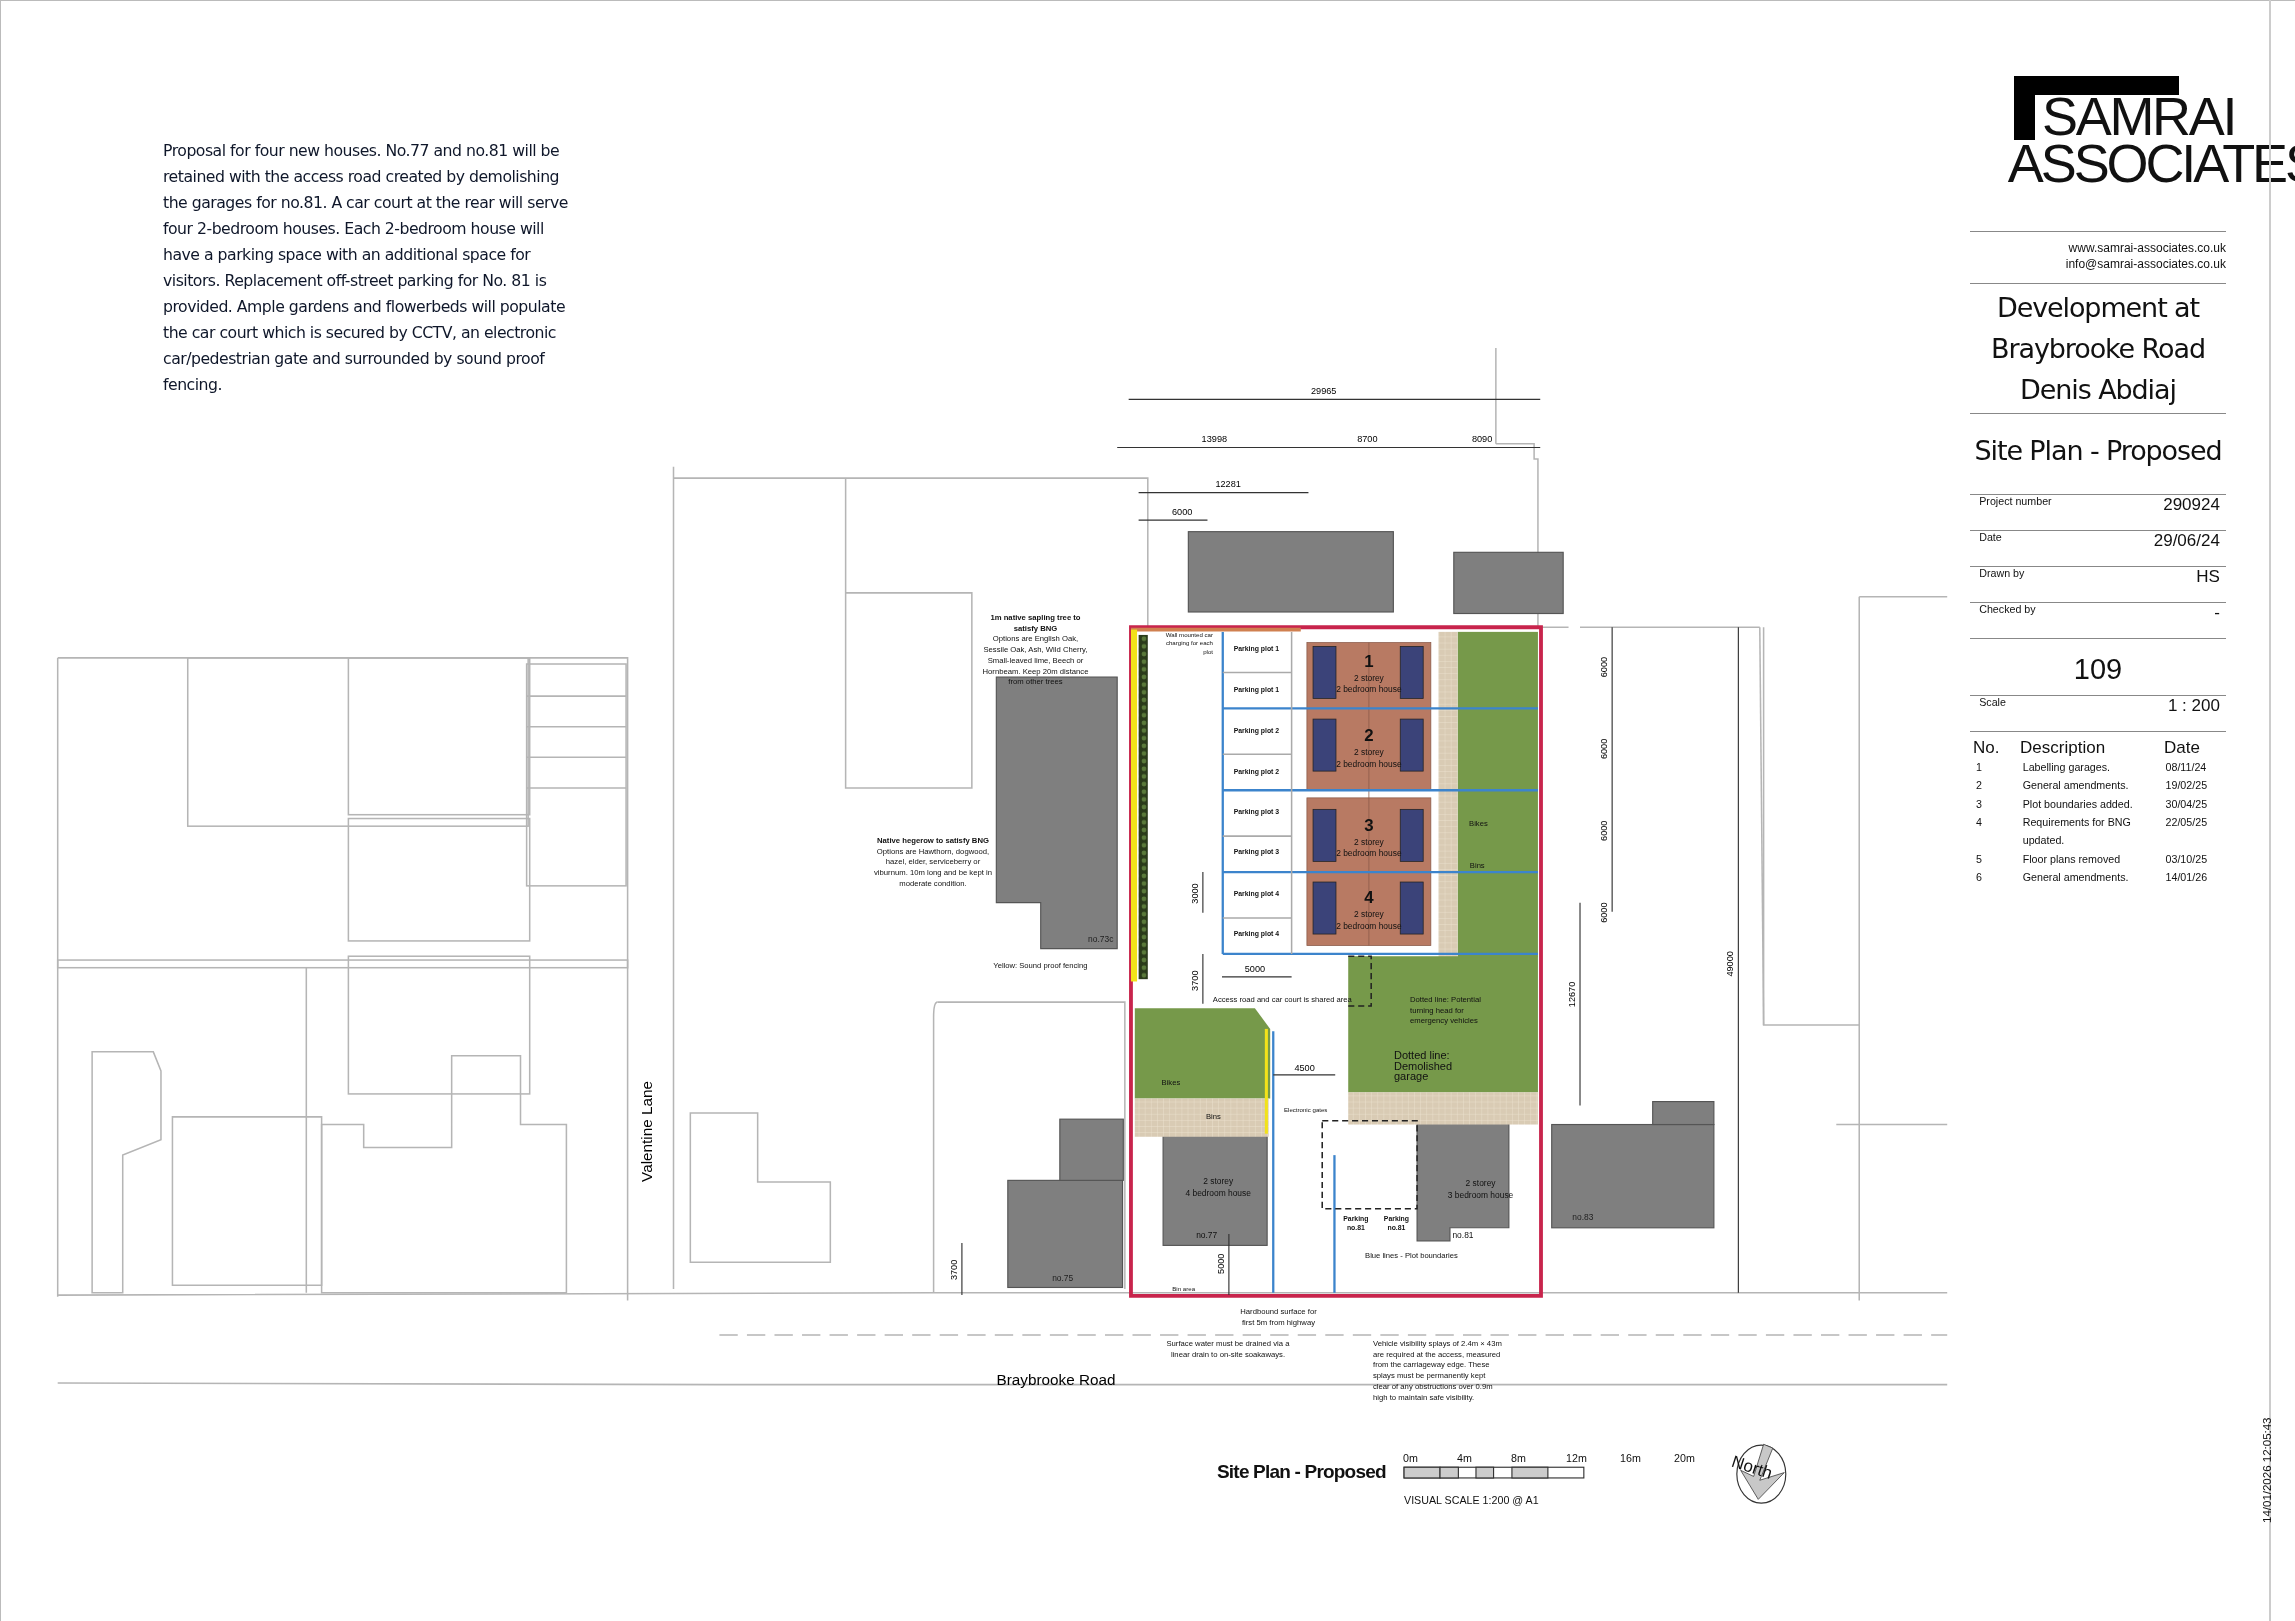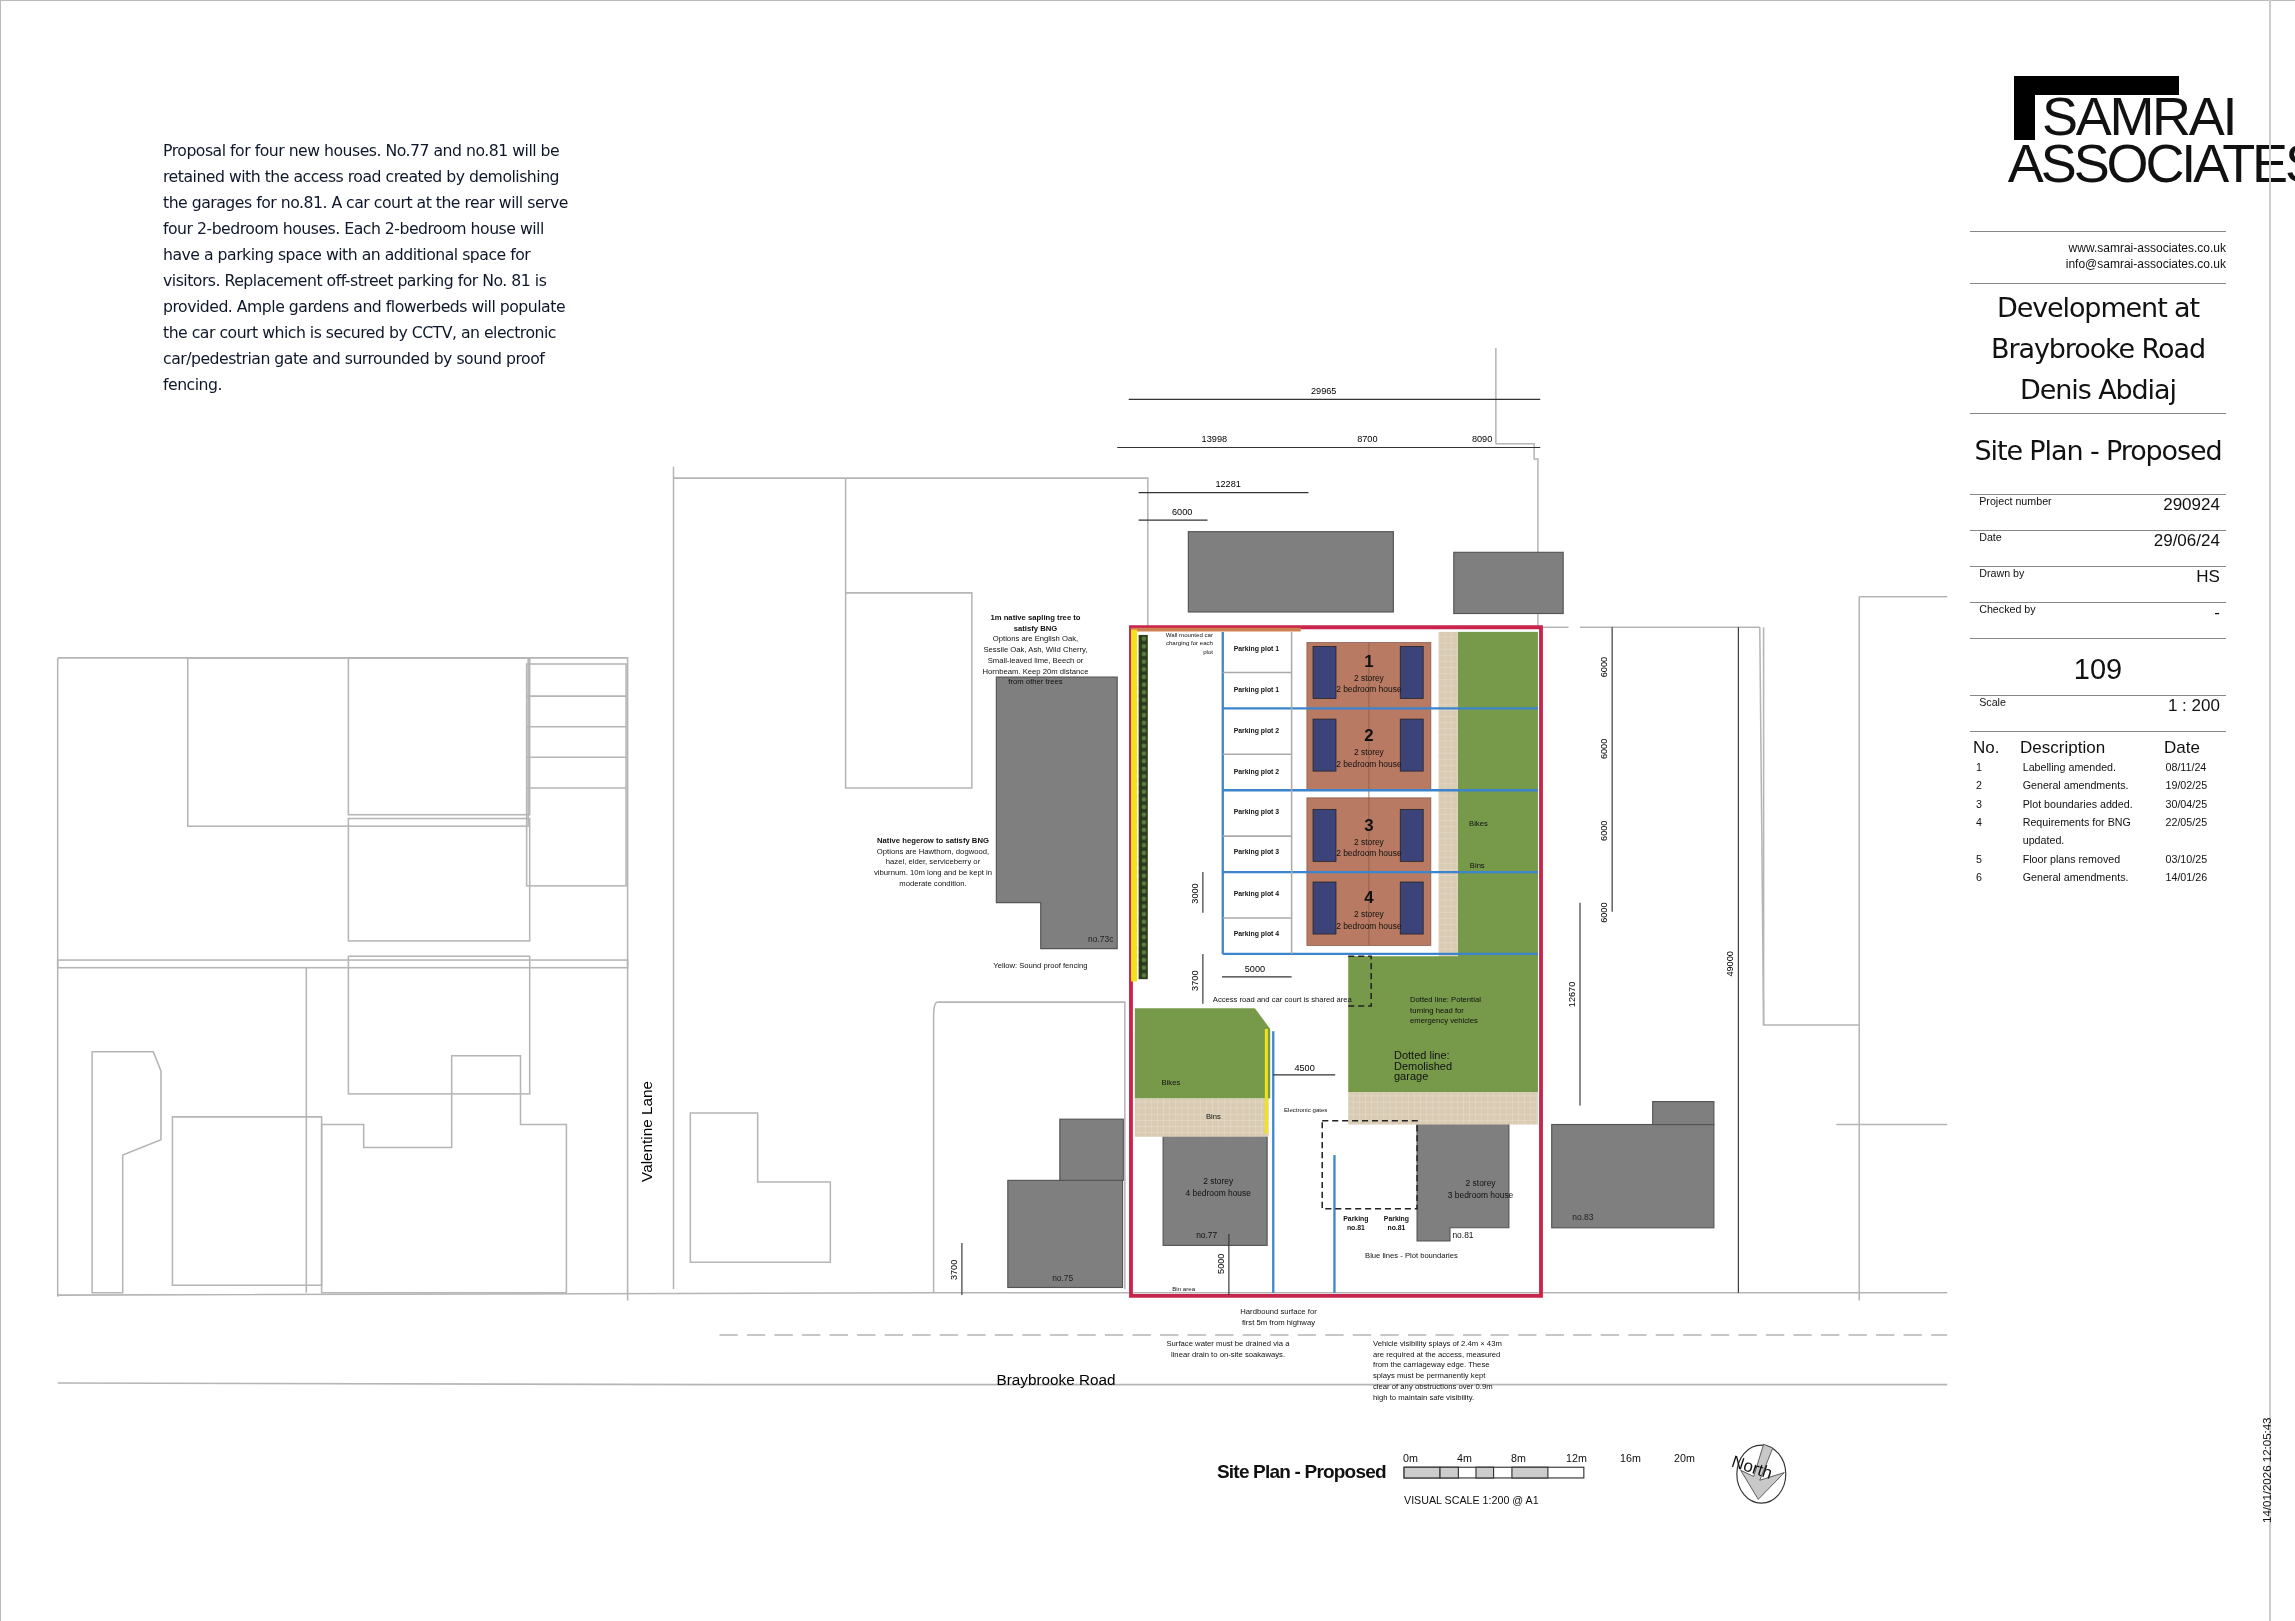--- a/index.html
+++ b/index.html
@@ -332,21 +332,21 @@
       <span class="lbl">Scale</span>
       <span class="val">1 : 200</span>
     </div>
   <div class="rev-head">
     <span class="c1">No.</span>
     <span class="c2">Description</span>
     <span class="c3">Date</span>
   </div>
   <div class="rev-row">
       <span class="c1">1</span>
-      <span class="c2">Labelling amended.</span>
+      <span class="c2">Labelling garages.</span>
       <span class="c3">08/11/24</span>
     </div>
   <div class="rev-row">
       <span class="c1">2</span>
       <span class="c2">General amendments.</span>
       <span class="c3">19/02/25</span>
     </div>
   <div class="rev-row">
       <span class="c1">3</span>
       <span class="c2">Plot boundaries added.</span>

